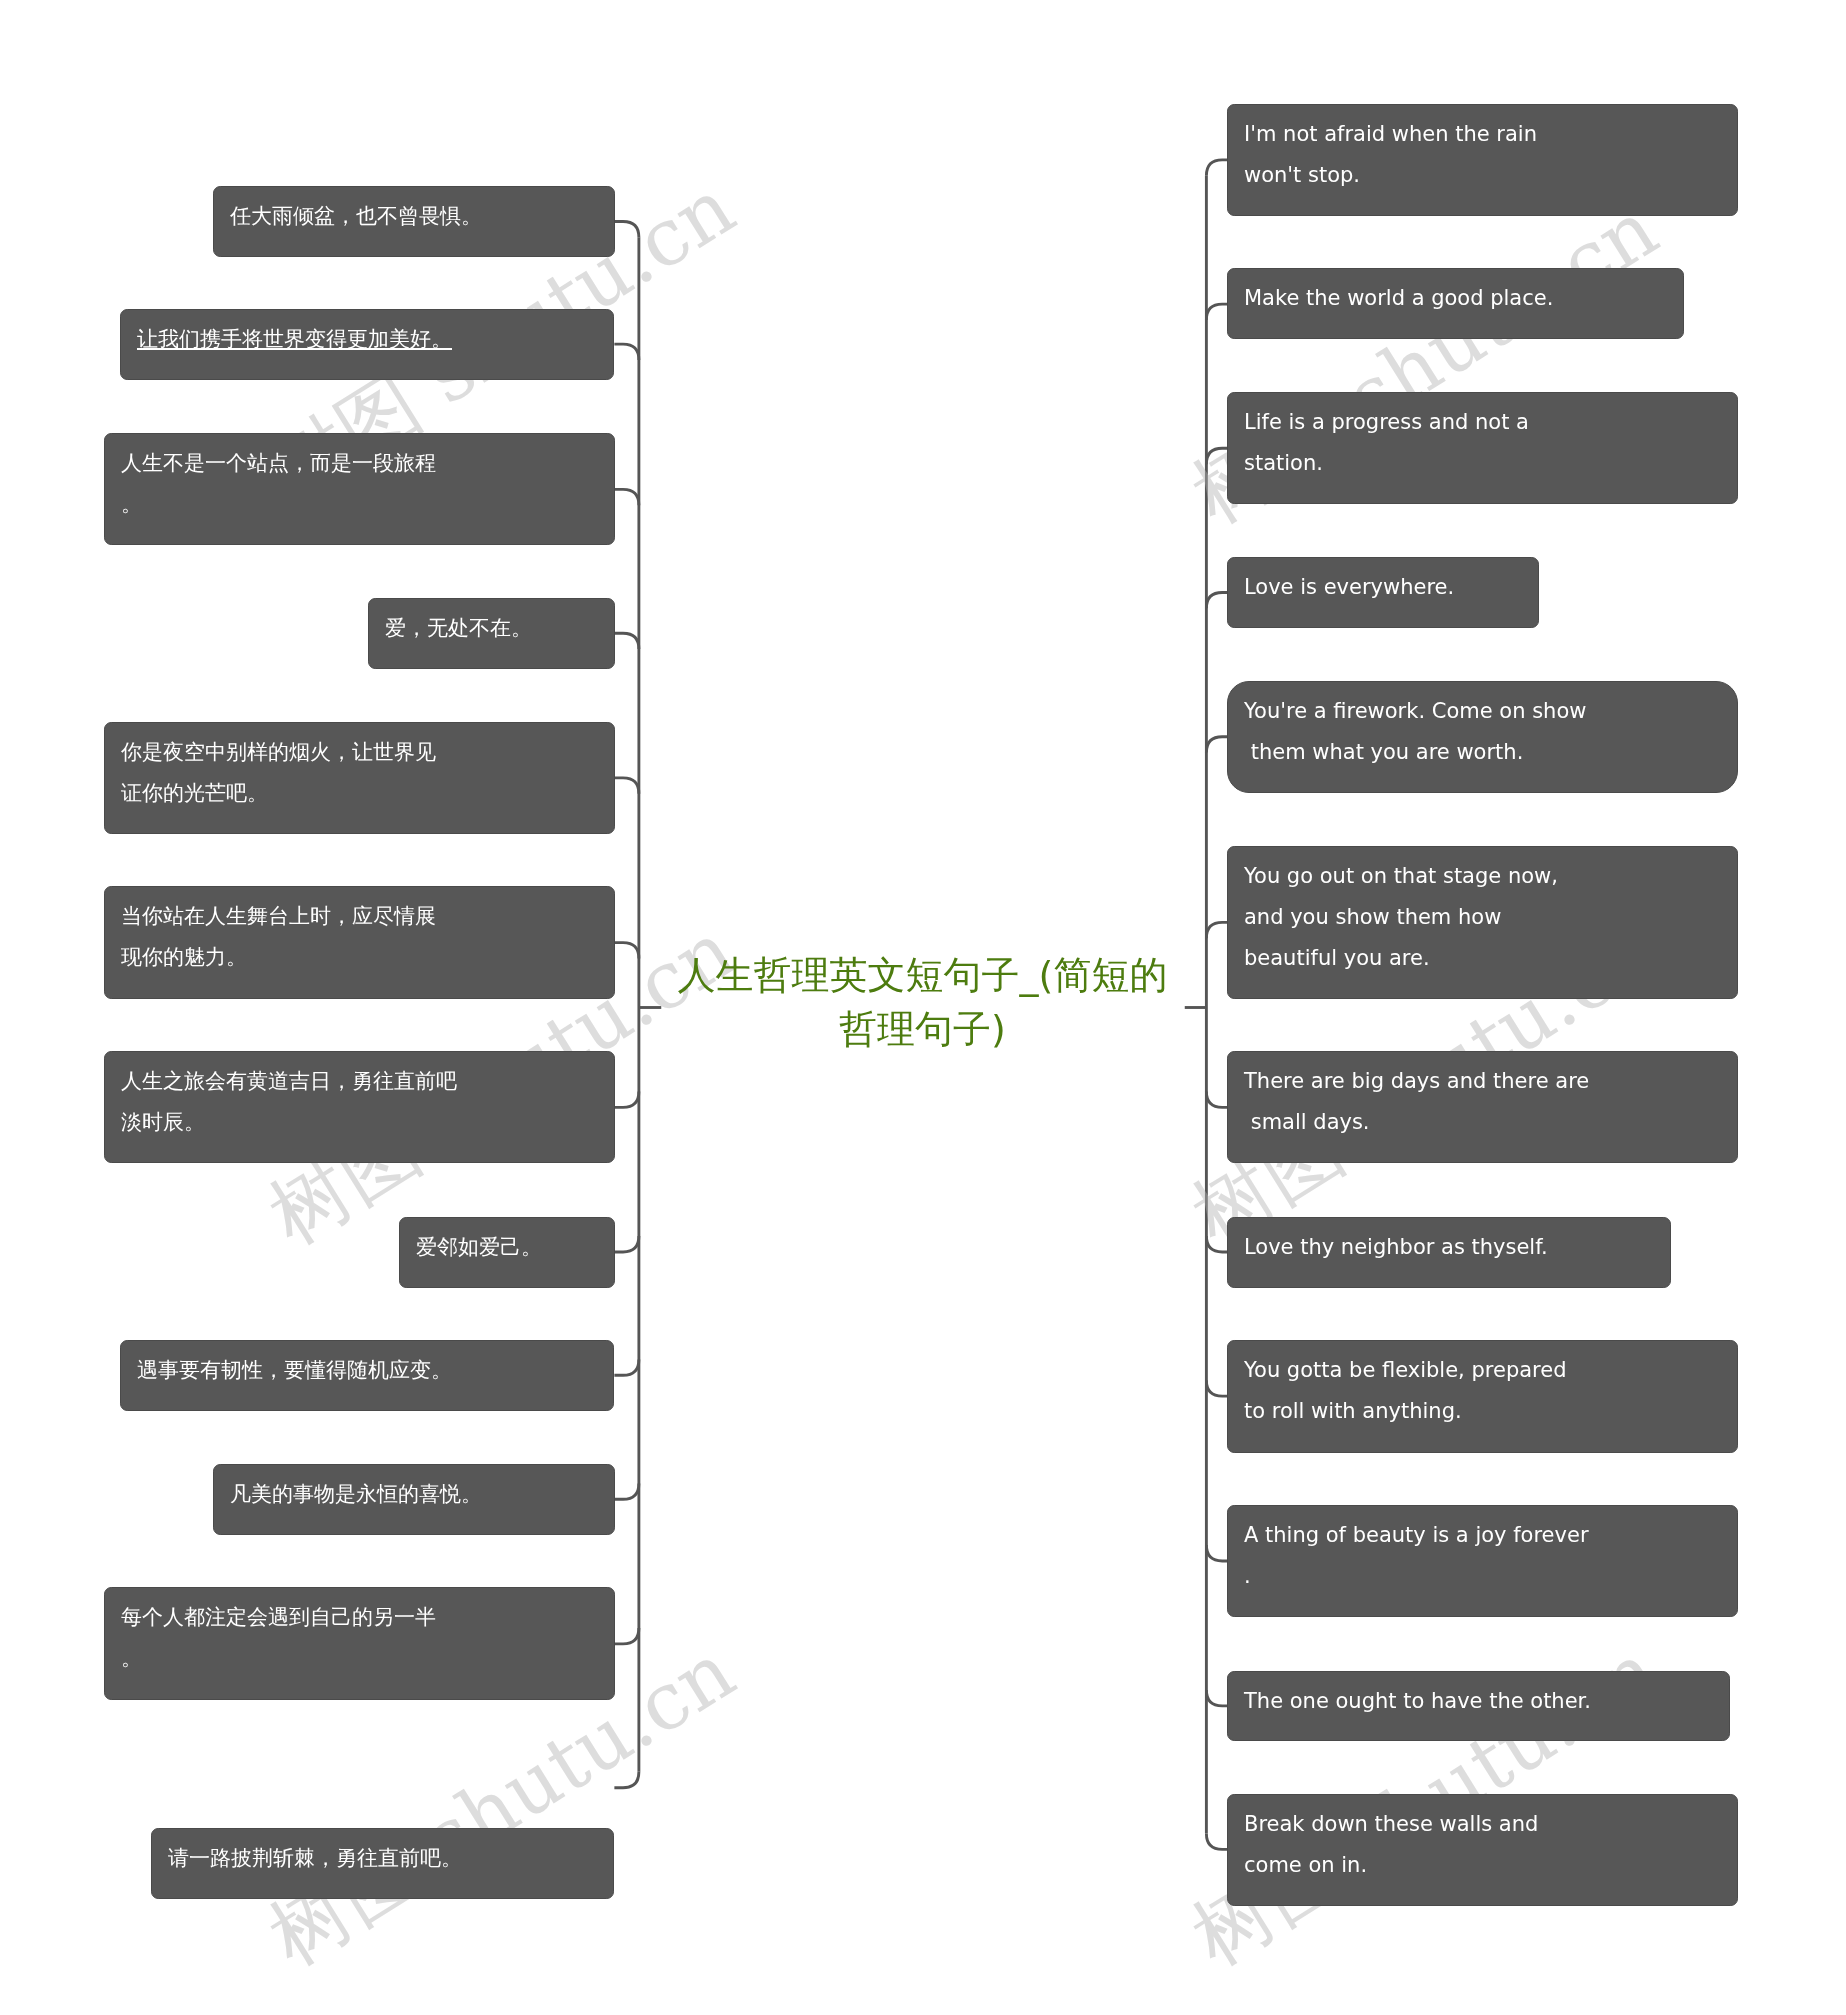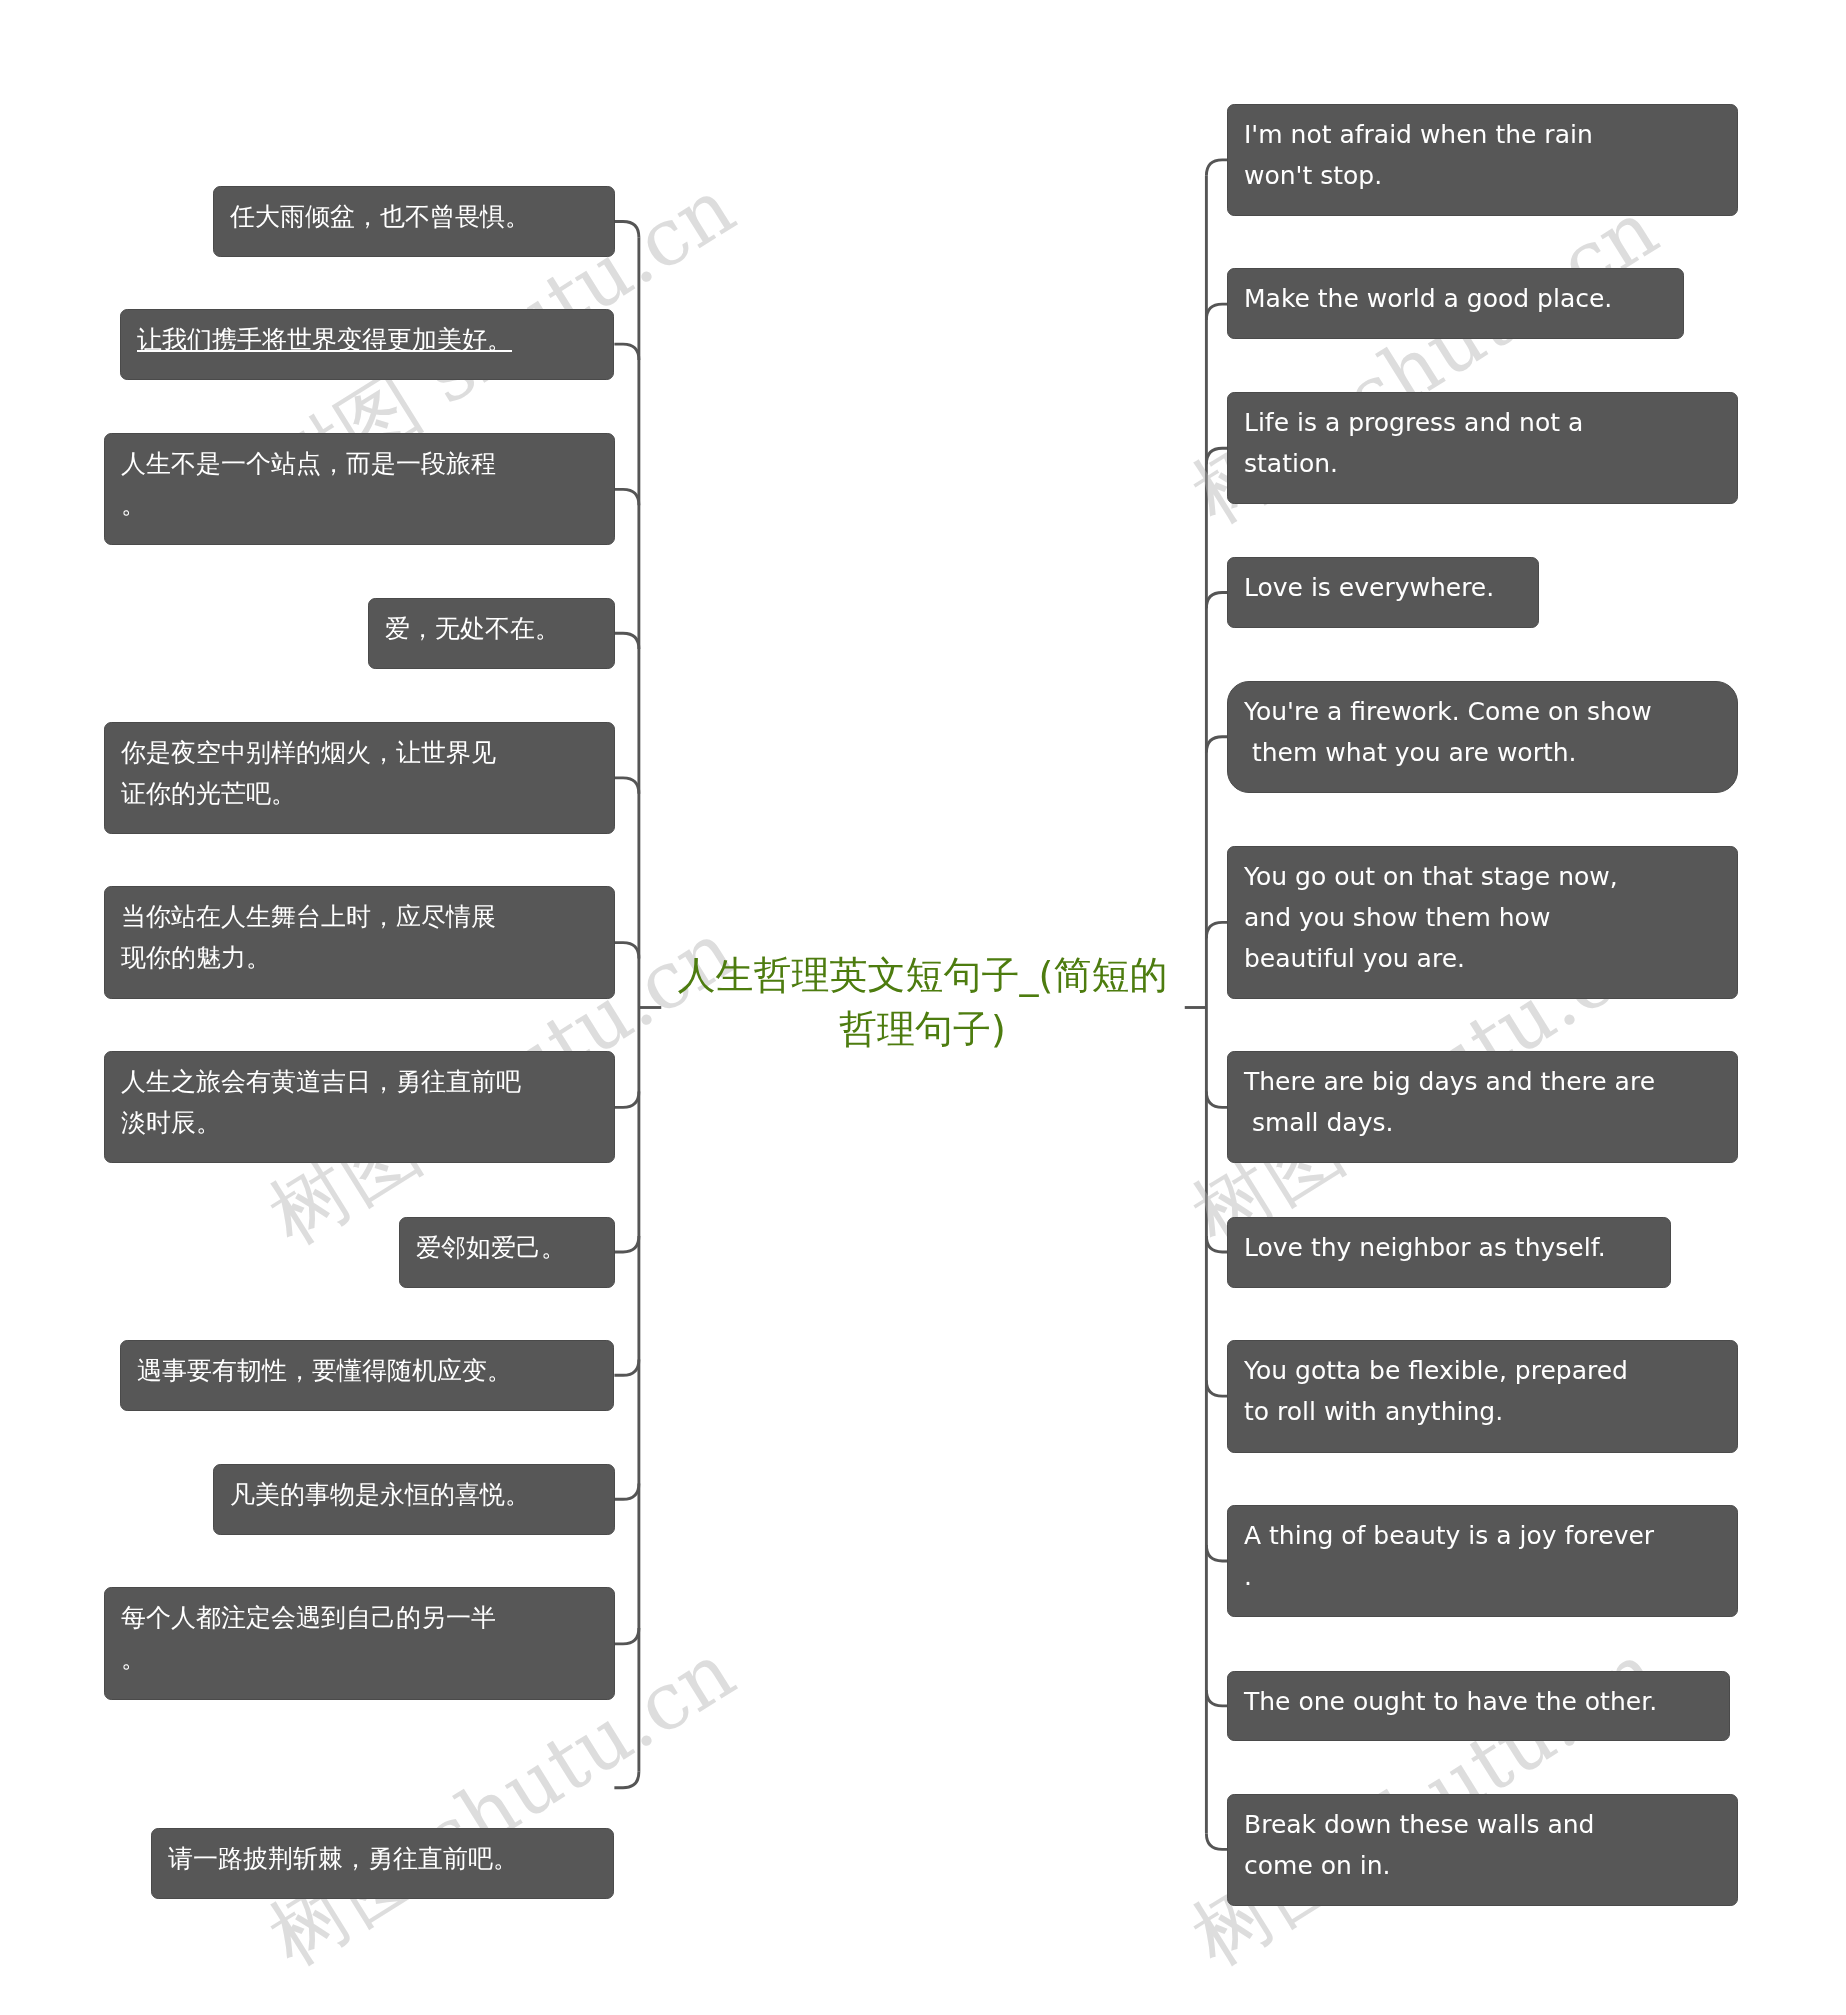--- a/index.html
+++ b/index.html
@@ -2,21 +2,21 @@
 <html style="font-size:11.5px"><head>
 <meta charset="utf-8">
 <style>
   html, body { margin: 0; padding: 0; background: #ffffff; }
   body { width: 1846px; height: 2015px; position: relative; overflow: hidden;
          font-family: "DejaVu Sans", "Liberation Sans", sans-serif; }
   #connectors { position: absolute; left: 0; top: 0; width: 1846px; height: 2015px; pointer-events: none; }
   .node {
     position: absolute; box-sizing: border-box;
     background: #575757; border: 1.4px solid #4a4a4a; border-radius: 7.2px;
-    color: #ffffff; font-size: 25px; line-height: 41px;
+    color: #ffffff; font-size: 21px; line-height: 41px;
     padding: 8.7px 14.4px 8.7px 16px; white-space: pre-wrap; overflow: hidden;
   }
   .root {
     position: absolute; left: 663px; top: 948px; width: 519px;
     text-align: center; color: #4d7c0f; font-size: 38px; line-height: 54px;
   }
   .wm {
     position: absolute; color: rgba(180,180,180,0.45);
     font-family: "DejaVu Serif", "Liberation Serif", serif;
     font-size: 79px; white-space: nowrap; transform: rotate(-32deg);

